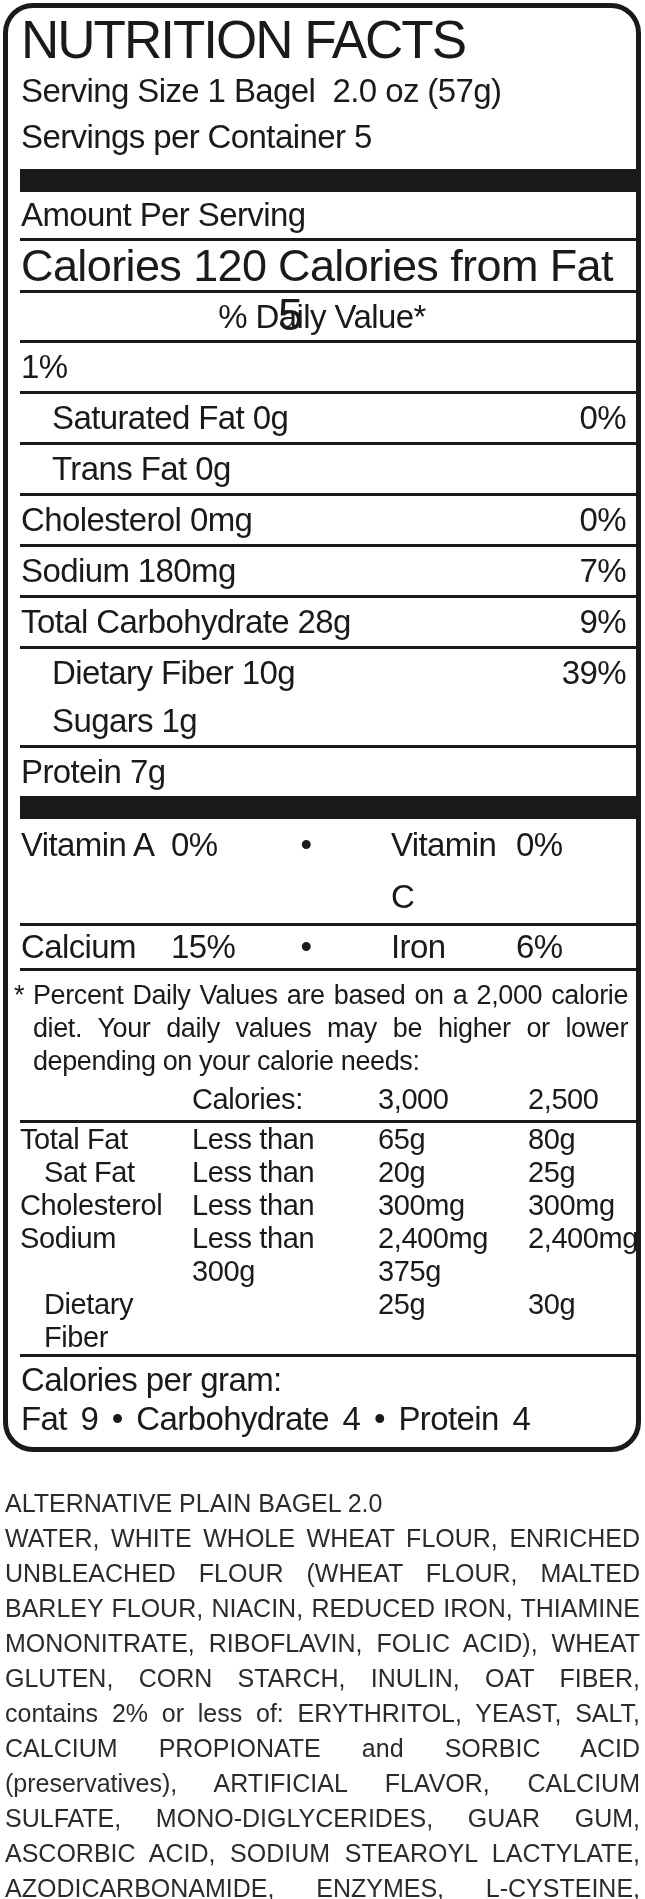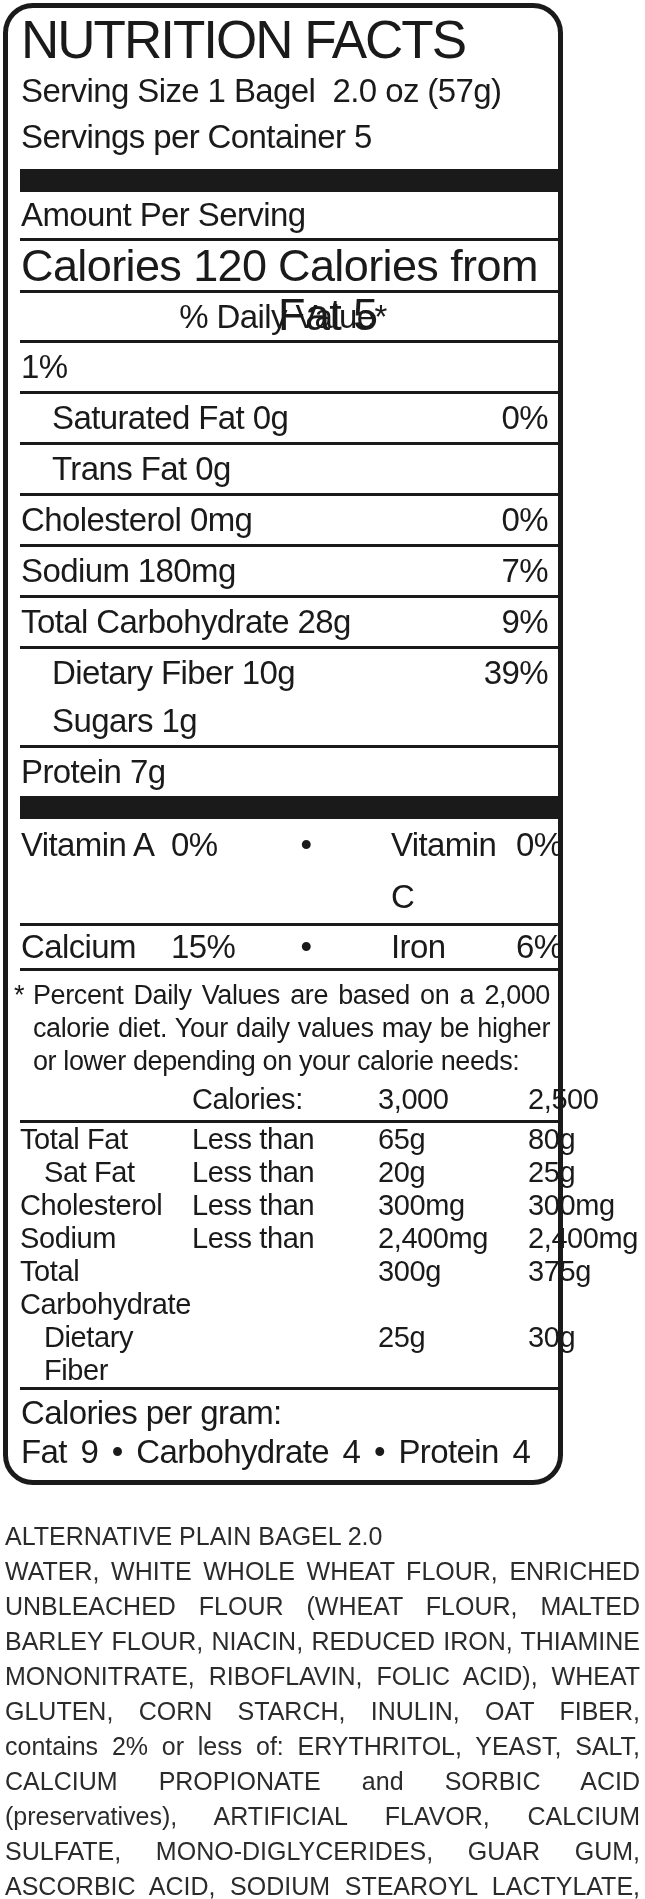--- a/index.html
+++ b/index.html
@@ -12,21 +12,21 @@
     height: 1899px;
     overflow: hidden;
     font-family: "Liberation Sans", sans-serif;
     color: #1a1a1a;
     position: relative;
   }
 
   
   .nf-box {
     box-sizing: border-box;
-    width: 560px;
+    width: 638px;
     margin: 3px 0 0 3px;
     border: 5px solid #1a1a1a;
     border-radius: 30px;
     background: #ffffff;
     padding: 0 0 8px 0;
     letter-spacing: -0.6px;
   }
   .pl { padding-left: 13px; padding-right: 6px; }
 
   .nf-title {
@@ -246,21 +246,20 @@
       <span>300mg</span>
       <span>300mg</span>
     </div>
     <div class="trow">
       <span>Sodium</span>
       <span>Less than</span>
       <span>2,400mg</span>
       <span>2,400mg</span>
     </div>
     <div class="trow">
-      <span>Total Carbohydrate</span>
       <span></span>
       <span>300g</span>
       <span>375g</span>
     </div>
     <div class="trow">
       <span class="tind">Dietary Fiber</span>
       <span></span>
       <span>25g</span>
       <span>30g</span>
     </div>

